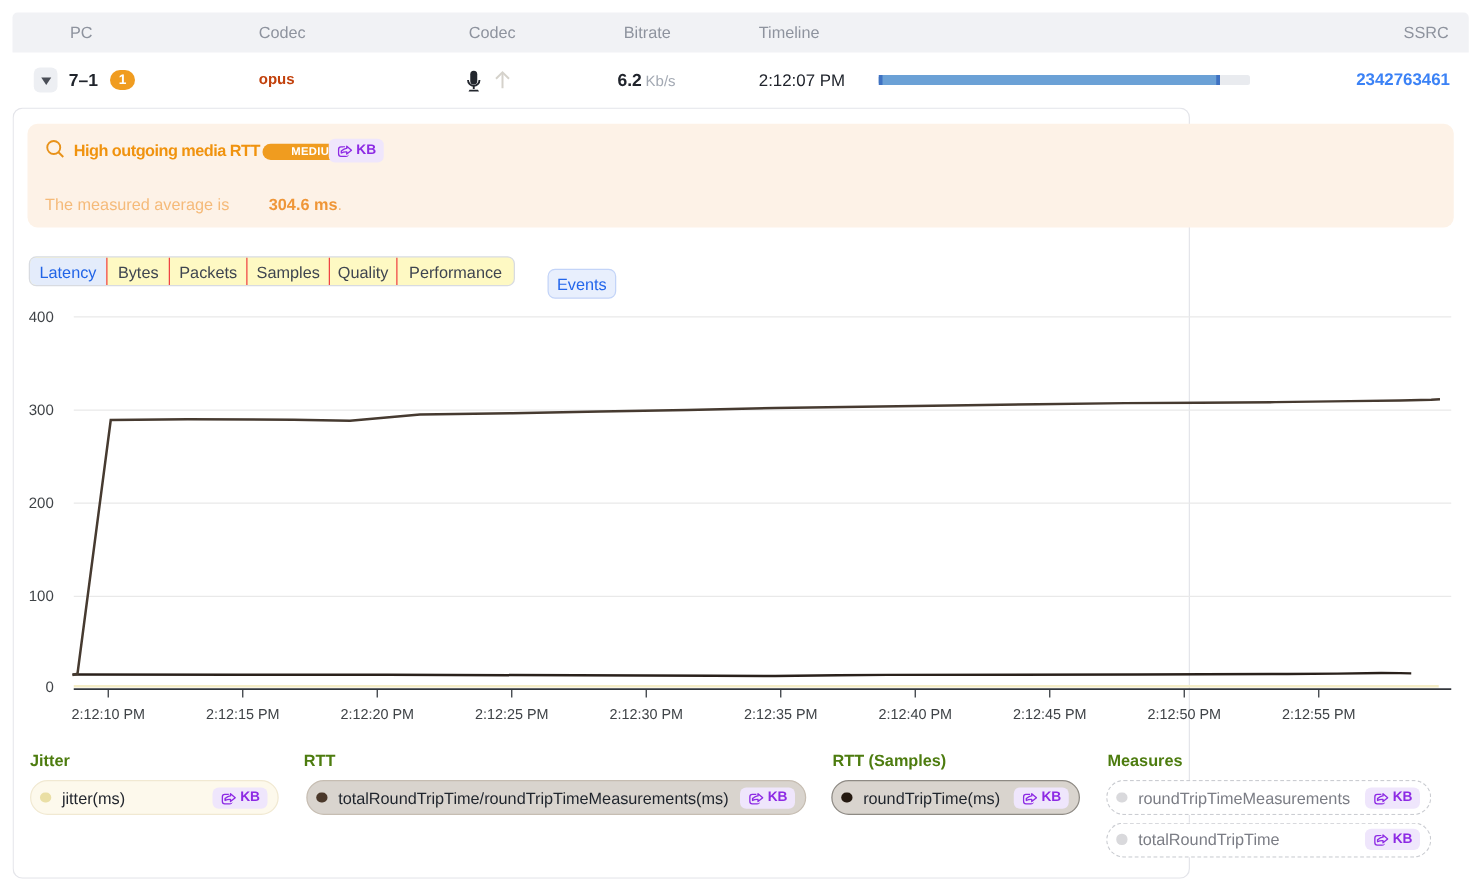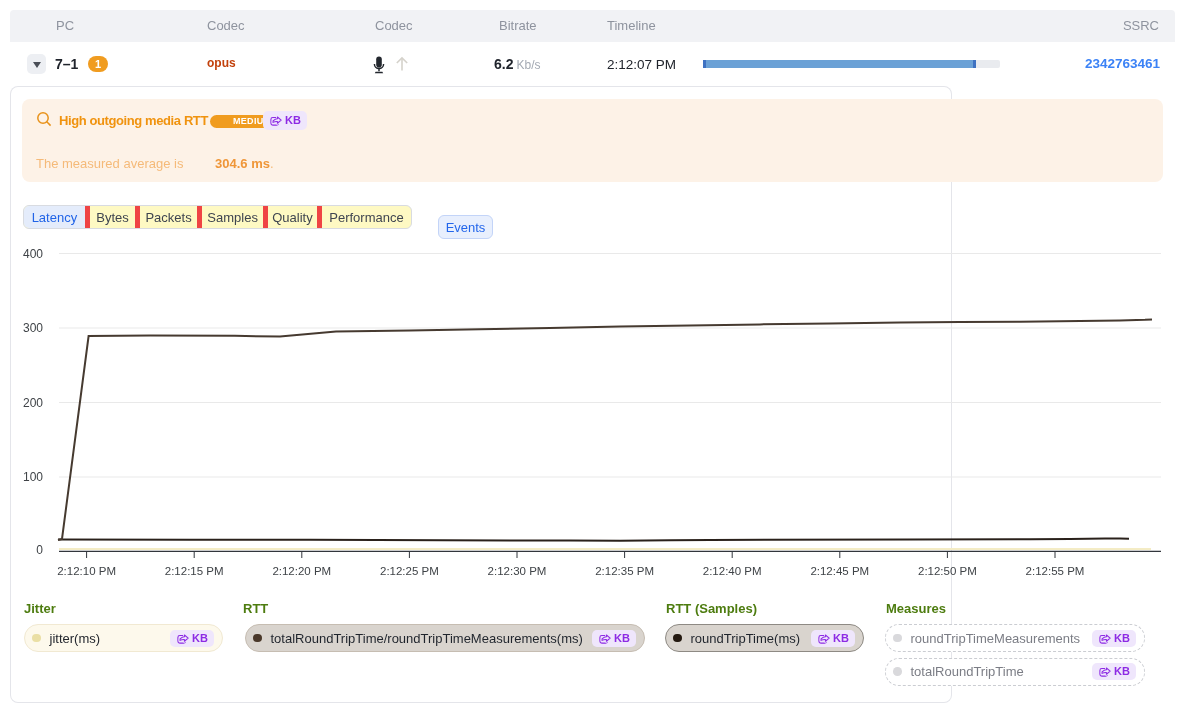--- a/index.html
+++ b/index.html
@@ -31,21 +31,21 @@
   .warn-title { position:absolute; left:37px; top:14px; font-size:13px; font-weight:700; color:#f0930f; letter-spacing:-0.4px; }
   .medium { position:absolute; left:188px; top:15.5px; height:13.5px; padding:0 23px; border-radius:7px; background:#f09c1f; color:#fff; font-size:9px; font-weight:700; letter-spacing:0.3px; line-height:13.5px; }
   .warn-l2 { position:absolute; left:14px; top:37px; font-size:13px; color:#ef9638; }
   .warn-l3 { position:absolute; left:14px; top:57px; font-size:13px; color:#f5ba79; }
   .warn-l3 b { color:#ef9638;margin-left:28px; }
 
   .kb { display:inline-flex; align-items:flex-start; gap:3px; background:#efe6fc; color:#8d2ae4; border-radius:5px; padding:2px 6px; font-size:11px; font-weight:700; line-height:13px; }
 
   
   .tabgroup { position:absolute; top:119px; height:24px; display:flex; border:1px solid #d8dbe1; border-radius:6px; background:#fef9c3; overflow:hidden; }
-  .tab { display:flex; align-items:center; justify-content:center; font-size:13px; color:#3f4550; border-left:5px solid #ef4444; }
+  .tab { display:flex; align-items:center; justify-content:center; font-size:13px; color:#3f4550; border-left:1px solid #ef4444; }
   .tab:first-child { border-left:none; }
   .tab.active { background:#e4ecfb; color:#2164e7; }
   .events { position:absolute; left:428px; top:129px; width:55px; height:24px; border:1px solid #c3d4f8; border-radius:6px; background:#e8effd; color:#2366eb; font-size:13px; display:flex; align-items:center; justify-content:center; }
 
   
   .lh { position:absolute; top:515px; font-size:13px; font-weight:700; color:#4d7c0f; }
   .chip { position:absolute; top:538px; height:28px; border-radius:14px; display:flex; align-items:center; padding:0 8px 0 7px; font-size:13px; }
   .dot { width:8.5px; height:8.5px; border-radius:50%; margin-right:9px; flex:none; }
   .chip .kb { margin-left:auto; }
   .c-jitter { left:14px; width:199px; background:#fdf9ec; border:1px solid #f1e9d2; color:#23272e; }

